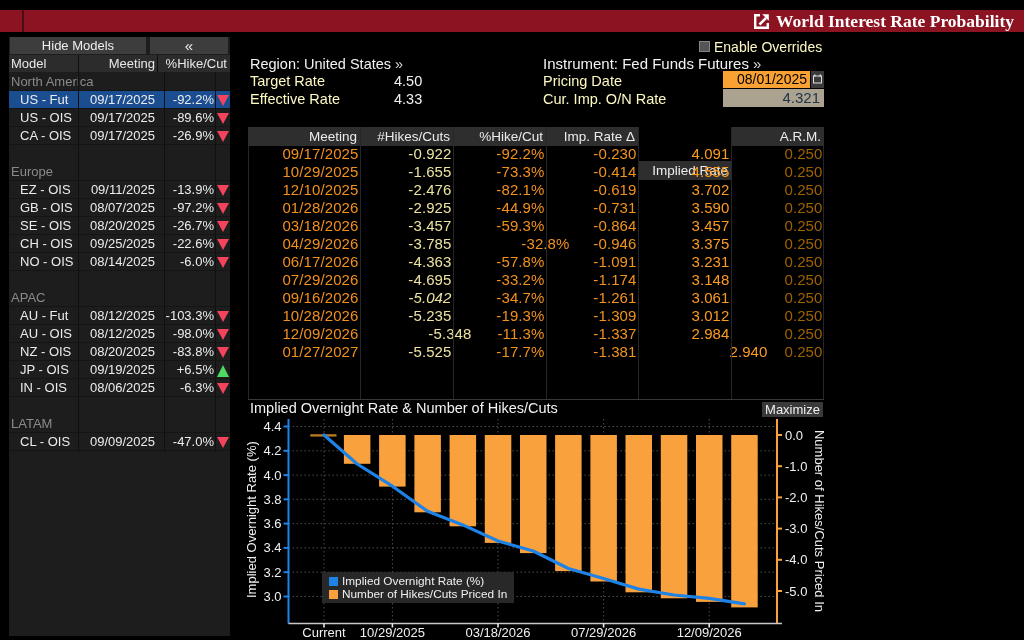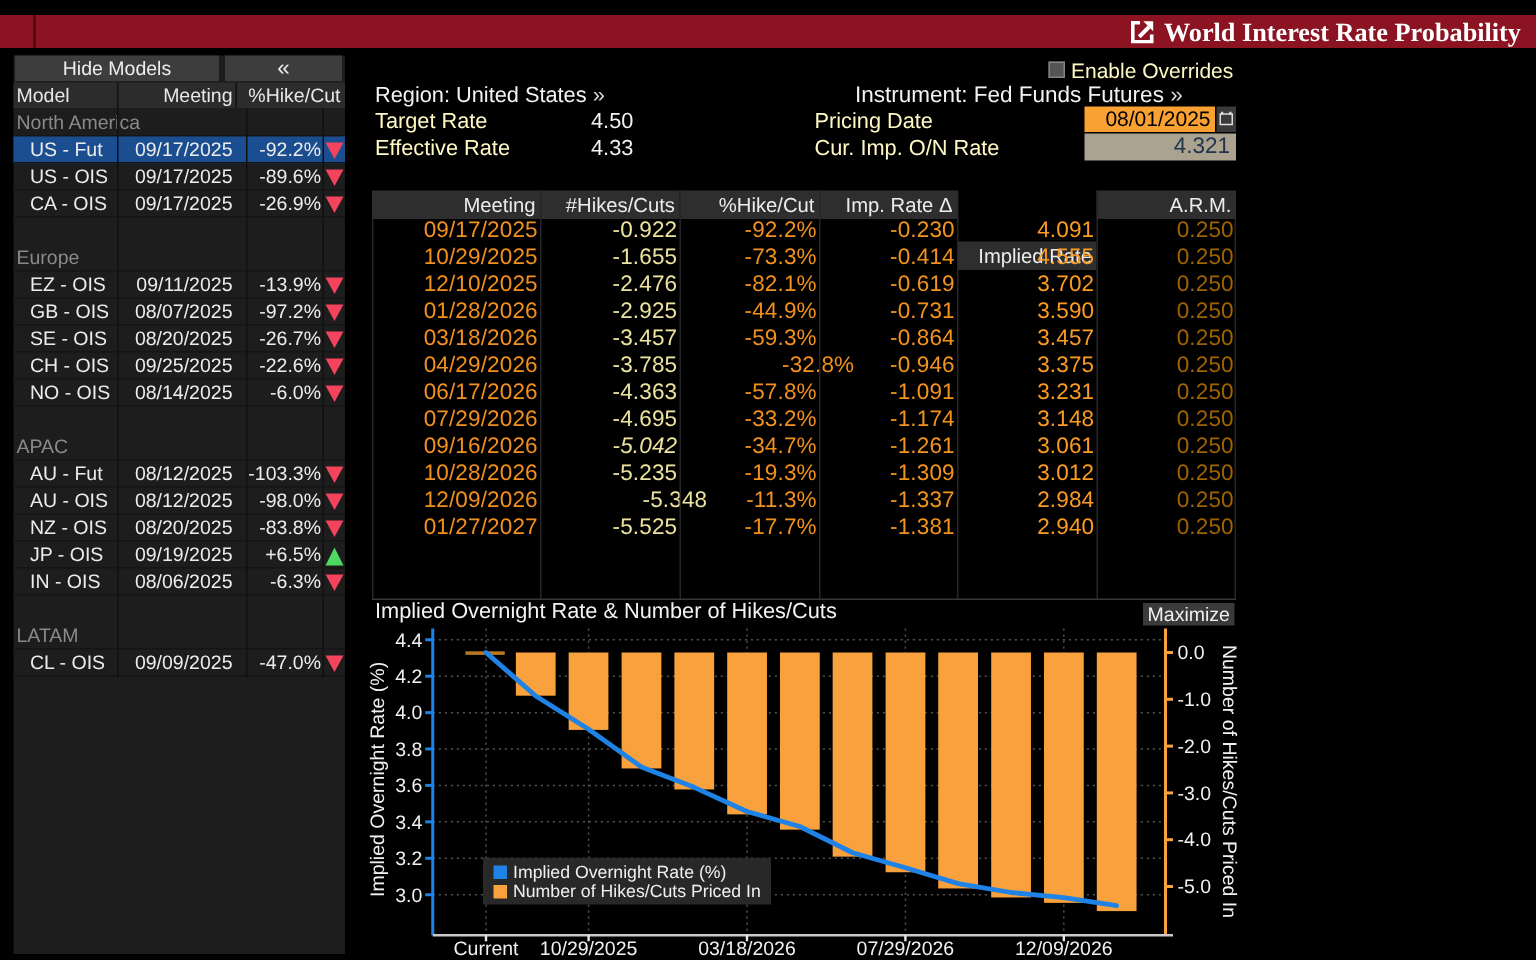--- a/index.html
+++ b/index.html
@@ -148,21 +148,21 @@
 </div>
 
 <div class="abs w" style="left:250px;top:55px;">Region: United States <span style="color:#d8d8d8">»</span></div>
 <div class="abs o" style="left:250px;top:72px;">Target Rate</div>
 <div class="abs w" style="left:394px;top:72px;">4.50</div>
 <div class="abs o" style="left:250px;top:90px;">Effective Rate</div>
 <div class="abs w" style="left:394px;top:90px;">4.33</div>
 
 <div class="abs" style="left:699px;top:41px;width:9px;height:9px;background:#555;border:1px solid #848484;"></div>
 <div class="abs o" style="left:714px;top:38px;font-size:14px;">Enable Overrides</div>
-<div class="abs w" style="left:570px;top:55px;font-size:15px;">Instrument: Fed Funds Futures <span style="color:#d8d8d8">»</span></div>
+<div class="abs w" style="left:543px;top:55px;font-size:15px;">Instrument: Fed Funds Futures <span style="color:#d8d8d8">»</span></div>
 <div class="abs o" style="left:543px;top:72px;">Pricing Date</div>
 <div class="abs o" style="left:543px;top:90px;">Cur. Imp. O/N Rate</div>
 <div class="abs" style="left:723px;top:71px;width:87px;height:17px;background:#f9a233;color:#000;
   font-size:14px;line-height:17px;text-align:right;padding-right:3px;box-sizing:border-box;">08/01/2025</div>
 <div class="abs" style="left:811px;top:71px;width:13px;height:17px;background:#3a3a3a;">
 <svg width="13" height="17" viewBox="0 0 13 17">
       <rect x="2.5" y="5" width="8" height="7" fill="none" stroke="#ddd" stroke-width="1"></rect>
 <rect x="3" y="3.5" width="1.5" height="2" fill="#ddd"></rect>
       <rect x="8.5" y="3.5" width="1.5" height="2" fill="#ddd"></rect>
     </svg></div>
@@ -239,21 +239,21 @@
 <div class="mrow c0" style="left:248px;top:325px;width:110.5px;padding-right:1.5px;">12/09/2026</div>
 <div class="mrow c1" style="left:360px;top:325px;width:91.5px;padding-right:1.5px;padding-left:20px;">-5.348</div>
 <div class="mrow c2" style="left:453px;top:325px;width:91.5px;padding-right:1.5px;">-11.3%</div>
 <div class="mrow c3" style="left:546px;top:325px;width:90.5px;padding-right:1.5px;">-1.337</div>
 <div class="mrow c4" style="left:638px;top:325px;width:91.5px;padding-right:1.5px;">2.984</div>
 <div class="mrow c5" style="left:731px;top:325px;width:91.5px;padding-right:1.5px;">0.250</div>
 <div class="mrow c0" style="left:248px;top:343px;width:110.5px;padding-right:1.5px;">01/27/2027</div>
 <div class="mrow c1" style="left:360px;top:343px;width:91.5px;padding-right:1.5px;">-5.525</div>
 <div class="mrow c2" style="left:453px;top:343px;width:91.5px;padding-right:1.5px;">-17.7%</div>
 <div class="mrow c3" style="left:546px;top:343px;width:90.5px;padding-right:1.5px;">-1.381</div>
-<div class="mrow c4" style="left:638px;top:343px;width:91.5px;padding-right:1.5px;">2.940</div>
+<div class="mrow c4" style="left:656px;top:343px;width:91.5px;padding-right:1.5px;padding-left:20px;">2.940</div>
 <div class="mrow c5" style="left:731px;top:343px;width:91.5px;padding-right:1.5px;">0.250</div>
 <div class="vline" style="left:360px;top:127px;height:273px;background:#262626;"></div>
 <div class="vline" style="left:453px;top:127px;height:273px;background:#262626;"></div>
 <div class="vline" style="left:546px;top:127px;height:273px;background:#262626;"></div>
 <div class="vline" style="left:638px;top:127px;height:273px;background:#262626;"></div>
 <div class="vline" style="left:731px;top:127px;height:273px;background:#262626;"></div>
 <div class="vline" style="left:248px;top:146px;height:254px;background:#262626;"></div>
 <div class="vline" style="left:823px;top:146px;height:254px;background:#262626;"></div>
 <div class="abs" style="left:248px;top:399px;width:576px;height:1px;background:#383838;"></div>
 </div>

